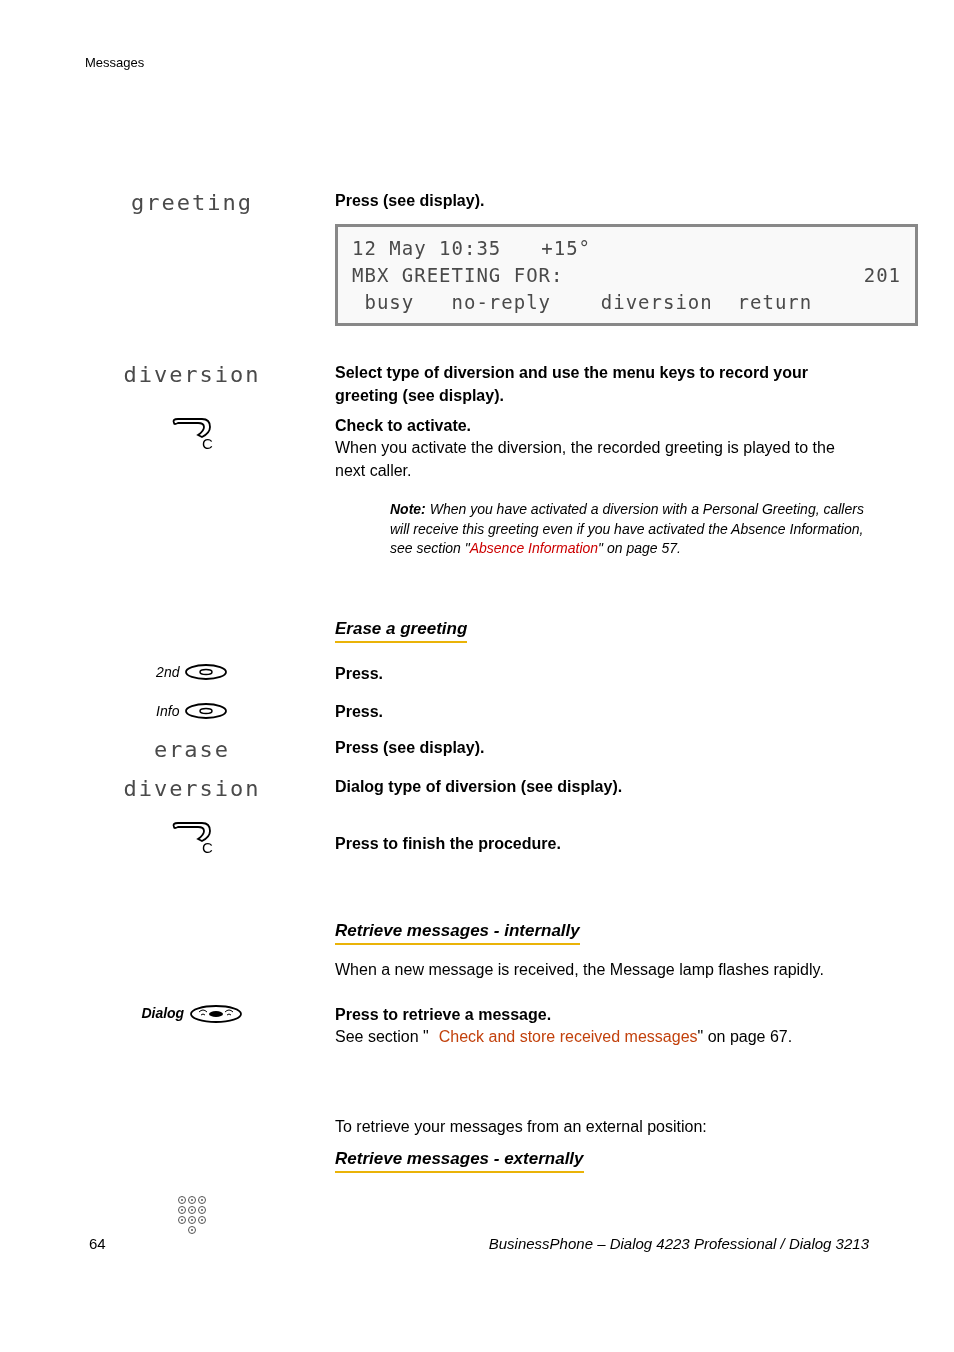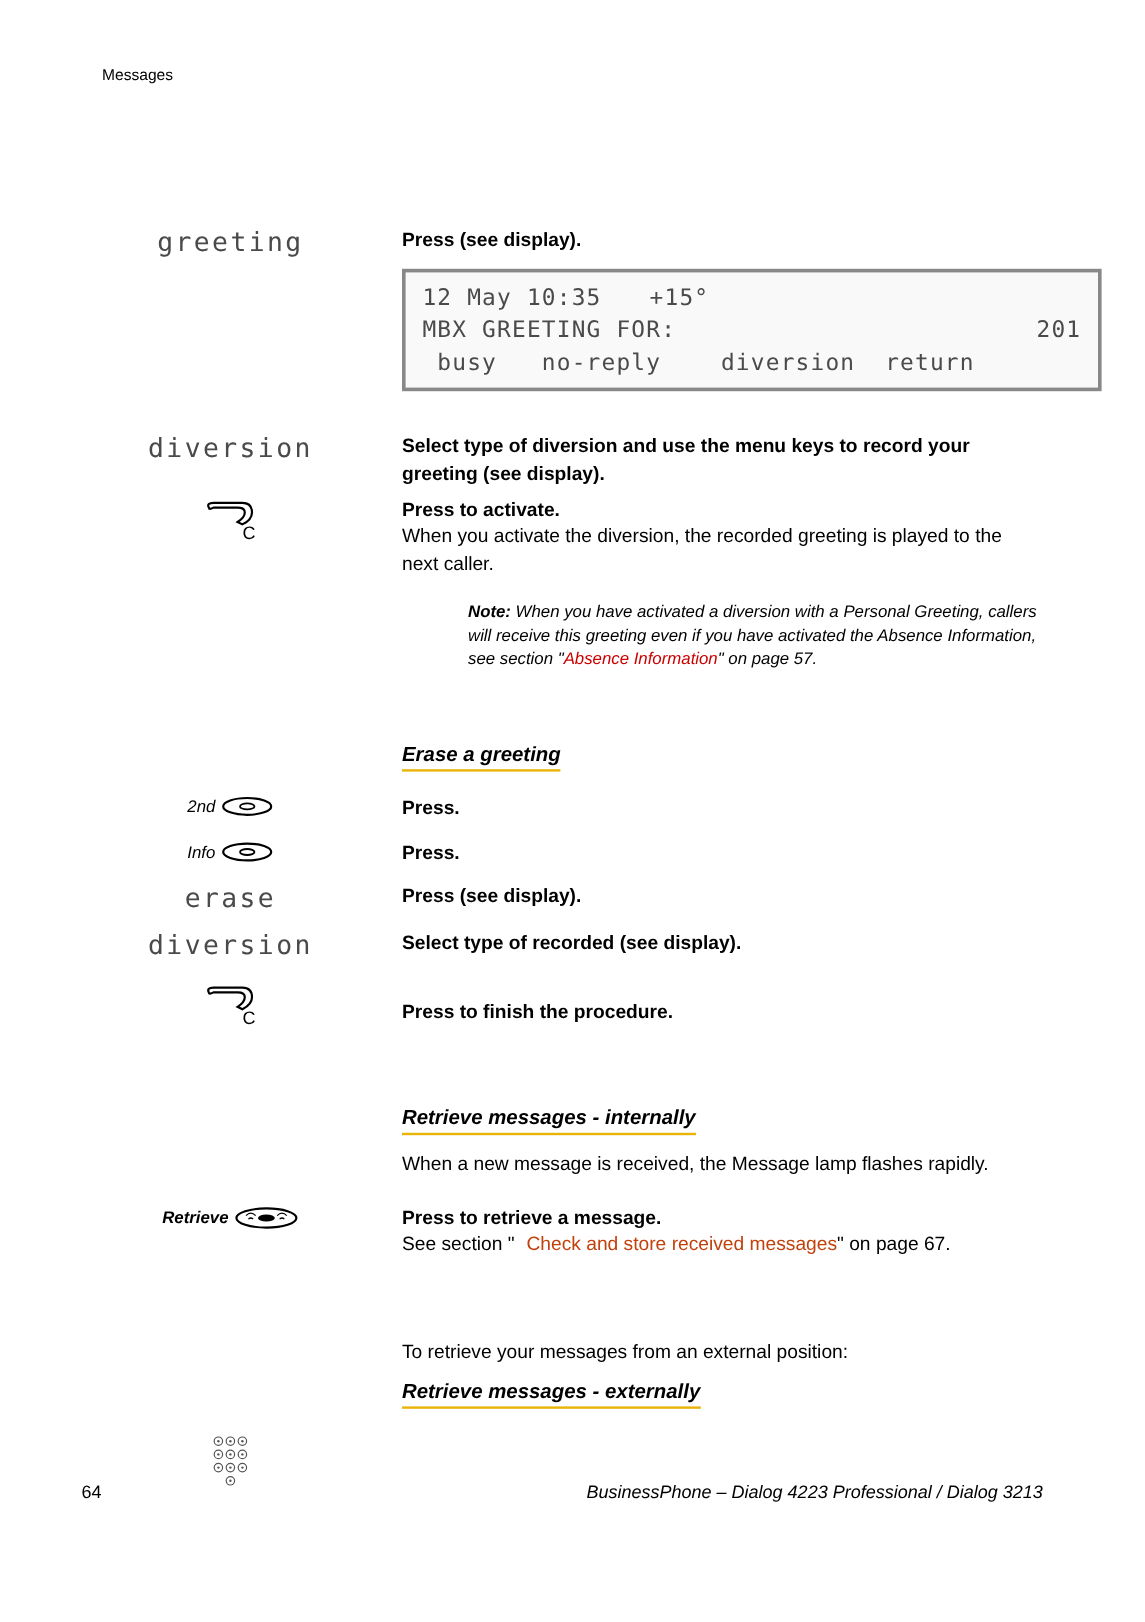--- a/index.html
+++ b/index.html
@@ -90,21 +90,21 @@
   }
   .btn-oval {
     display: inline-block;
     width: 44px;
     height: 18px;
     vertical-align: middle;
   }
   .footer {
     position: absolute;
     bottom: 100px;
-    left: 68px;
+    left: 89px;
     right: 85px;
     display: flex;
     justify-content: space-between;
     font-size: 15px;
   }
   .footer-right { font-style: italic; }
   .section-gap { height: 52px; }
   .keypad {
     display: inline-block;
     text-align: center;
@@ -170,21 +170,21 @@
   <div class="content-row" style="margin-top:8px;">
     <div class="left-col">
       <span class="btn-icon">
         <svg width="48" height="36">
           <path d="M6 8 Q4 4 10 4 L34 4 Q42 4 42 12 Q42 18 34 22 L30 20 Q36 16 36 12 Q36 8 30 8 L10 8 Q6 10 6 8 Z" fill="none" stroke="#000" stroke-width="1.8"></path>
           <text x="34" y="34" font-size="15" font-family="Helvetica">C</text>
         </svg>
       </span>
     </div>
     <div class="right-col">
-      <div class="bold">Press to activate.</div>
+      <div class="bold">Check to activate.</div>
       <div>When you activate the diversion, the recorded greeting is played to the next caller.</div>
       <div class="note-block">
         <span class="bold italic">Note:</span><span class="italic"> When you have activated a diversion with a Personal Greeting, callers will receive this greeting even if you have activated the Absence Information, see section "</span><span class="link">Absence Information</span><span class="italic">" on page 57.</span>
       </div>
     </div>
   </div>
 
   <div class="content-row">
     <div class="left-col"></div>
     <div class="right-col">
@@ -229,21 +229,21 @@
     <div class="right-col">
       <div class="bold">Press (see display).</div>
     </div>
   </div>
 
   <div class="content-row" style="margin-top:14px;">
     <div class="left-col">
       <span class="seg-font">diversion</span>
     </div>
     <div class="right-col">
-      <div class="bold">Select type of recorded (see display).</div>
+      <div class="bold">Dialog type of diversion (see display).</div>
     </div>
   </div>
 
   <div class="content-row" style="margin-top:18px;">
     <div class="left-col">
       <span class="btn-icon">
         <svg width="48" height="36">
           <path d="M6 8 Q4 4 10 4 L34 4 Q42 4 42 12 Q42 18 34 22 L30 20 Q36 16 36 12 Q36 8 30 8 L10 8 Q6 10 6 8 Z" fill="none" stroke="#000" stroke-width="1.8"></path>
           <text x="34" y="34" font-size="15" font-family="Helvetica">C</text>
         </svg>
@@ -265,21 +265,21 @@
 
   <div class="content-row" style="margin-top:8px;">
     <div class="left-col"></div>
     <div class="right-col">
       <div>When a new message is received, the Message lamp flashes rapidly.</div>
     </div>
   </div>
 
   <div class="content-row" style="margin-top:22px;">
     <div class="left-col">
-      <span class="small-label bold">Retrieve</span>
+      <span class="small-label bold">Dialog</span>
       <span class="btn-oval" style="width:54px;">
         <svg width="54" height="20">
           <ellipse cx="27" cy="10" rx="25" ry="8" fill="none" stroke="#000" stroke-width="1.8"></ellipse>
           <ellipse cx="27" cy="10" rx="7" ry="3" fill="#000"></ellipse>
           <path d="M10 8 Q14 4 18 8" fill="none" stroke="#000" stroke-width="1"></path>
           <path d="M36 8 Q40 4 44 8" fill="none" stroke="#000" stroke-width="1"></path>
           <path d="M12 11 Q14 9 16 11" fill="none" stroke="#000" stroke-width="1"></path>
           <path d="M38 11 Q40 9 42 11" fill="none" stroke="#000" stroke-width="1"></path>
         </svg>
       </span>

